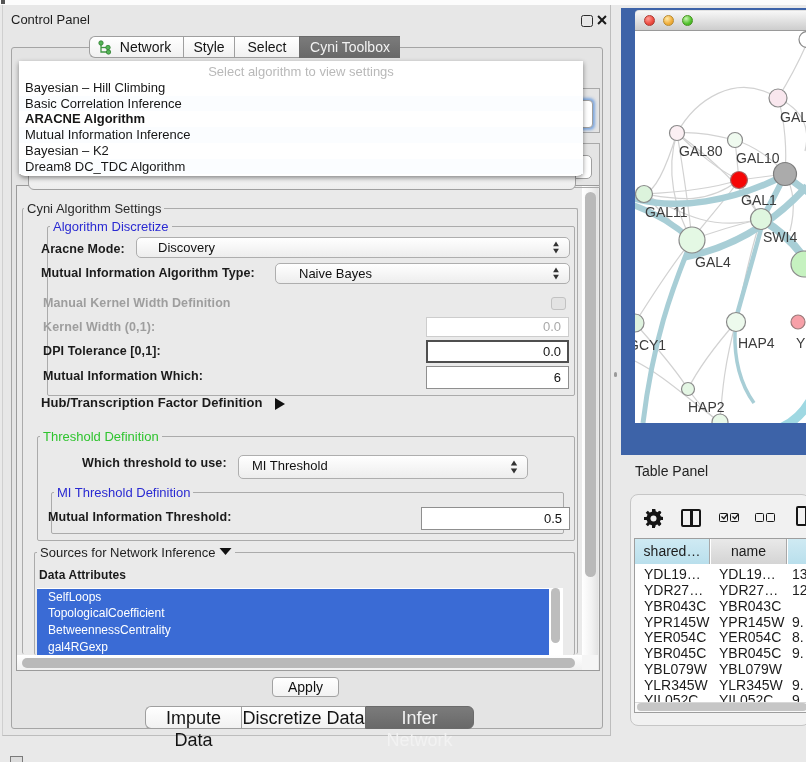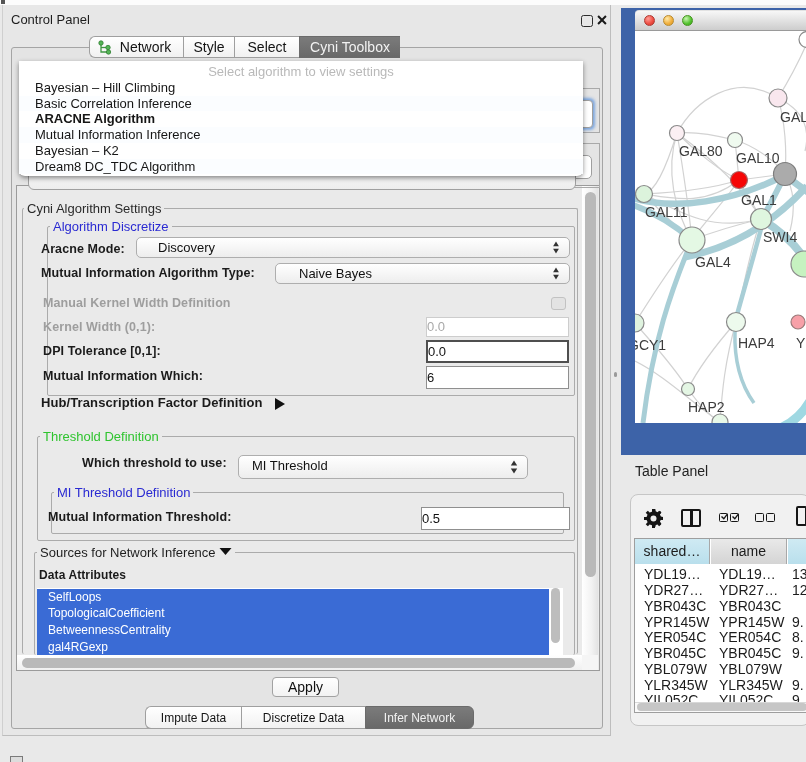--- a/index.html
+++ b/index.html
@@ -25,33 +25,33 @@
   
   .tabs{top:31px;height:22px;box-sizing:border-box;border:1px solid #9f9f9f;background:linear-gradient(#ffffff,#f1f1f1);font-size:14px;color:#141414;text-align:center;line-height:21px;white-space:nowrap;}
   .tabsel,.btabs.tabsel{background:linear-gradient(#7b7b7b,#696969);color:#f2f2f2;border-color:#6b6b6b;}
   
   .scrollpane{left:13px;top:180px;width:584px;height:486px;border:1px solid #9b9b9b;background:#eaeaea;box-sizing:border-box;}
   .group{border:1px solid #ababab;border-radius:2px;box-sizing:border-box;}
   .gtitle{position:absolute;top:-8px;background:#eaeaea;padding:0 3px;font-size:13px;white-space:nowrap;line-height:16px;}
   .lbl{position:absolute;font-size:12.5px;font-weight:bold;color:#1b1b1b;white-space:nowrap;line-height:15px;letter-spacing:0.1px;}
   .combo{position:absolute;background:linear-gradient(#ffffff,#ededed);border:1px solid #aeaeae;border-radius:5px;box-sizing:border-box;font-size:13px;color:#111;}
   .combo .ar{position:absolute;right:8px;top:0;height:100%;}
-  .tfield{position:absolute;background:#fff;box-sizing:border-box;font-size:13px;color:#111;}
+  .tfield{position:absolute;background:#fff;box-sizing:border-box;font-size:13px;color:#111;text-align:right;}
   
   .dlist{left:34px;top:583px;width:526px;height:67px;background:#fff;overflow:hidden;}
   .drow{position:absolute;left:0;width:512px;height:16.6px;background:transparent;color:#fff;font-size:12px;line-height:16.6px;padding-left:11px;box-sizing:border-box;white-space:nowrap;}
   
   .sbtrack-v{background:linear-gradient(to right,#ffffff,#f2f2f2 60%,#e3e3e3);}
   .sbthumb{background:#b9b9b9;border-radius:6px;}
   .btn{background:linear-gradient(#ffffff,#f2f2f2);border:1px solid #a2a2a2;border-radius:4px;box-sizing:border-box;text-align:center;font-size:14px;color:#111;}
   
-  .btabs{top:701px;height:23px;box-sizing:border-box;border:1px solid #9f9f9f;background:linear-gradient(#ffffff,#f1f1f1);font-size:12px;color:#141414;text-align:center;line-height:22px;}
+  .btabs{top:701px;height:23px;box-sizing:border-box;border:1px solid #9f9f9f;background:linear-gradient(#ffffff,#f1f1f1);font-size:18px;color:#141414;text-align:center;line-height:22px;}
   
   .popup{left:16px;top:56px;width:564px;height:115px;background:#ffffff;border-bottom-left-radius:6px;border-bottom-right-radius:6px;box-shadow:0 2px 5px rgba(0,0,0,0.45);}
-  .pitem{position:absolute;left:16px;font-size:13px;color:#161616;white-space:nowrap;line-height:15px;}
+  .pitem{position:absolute;left:6px;font-size:13px;color:#161616;white-space:nowrap;line-height:15px;}
 </style>
 </head>
 <body>
 <div id="root">
 
   <div class="abs" style="left:0;top:0;width:806px;height:5px;background:#fcfcfc;"></div>
   <div class="abs" style="left:1px;top:0;width:4px;height:4px;background:#555;"></div>
 
   <div class="abs desktop"></div>
   <div class="abs netwin">

